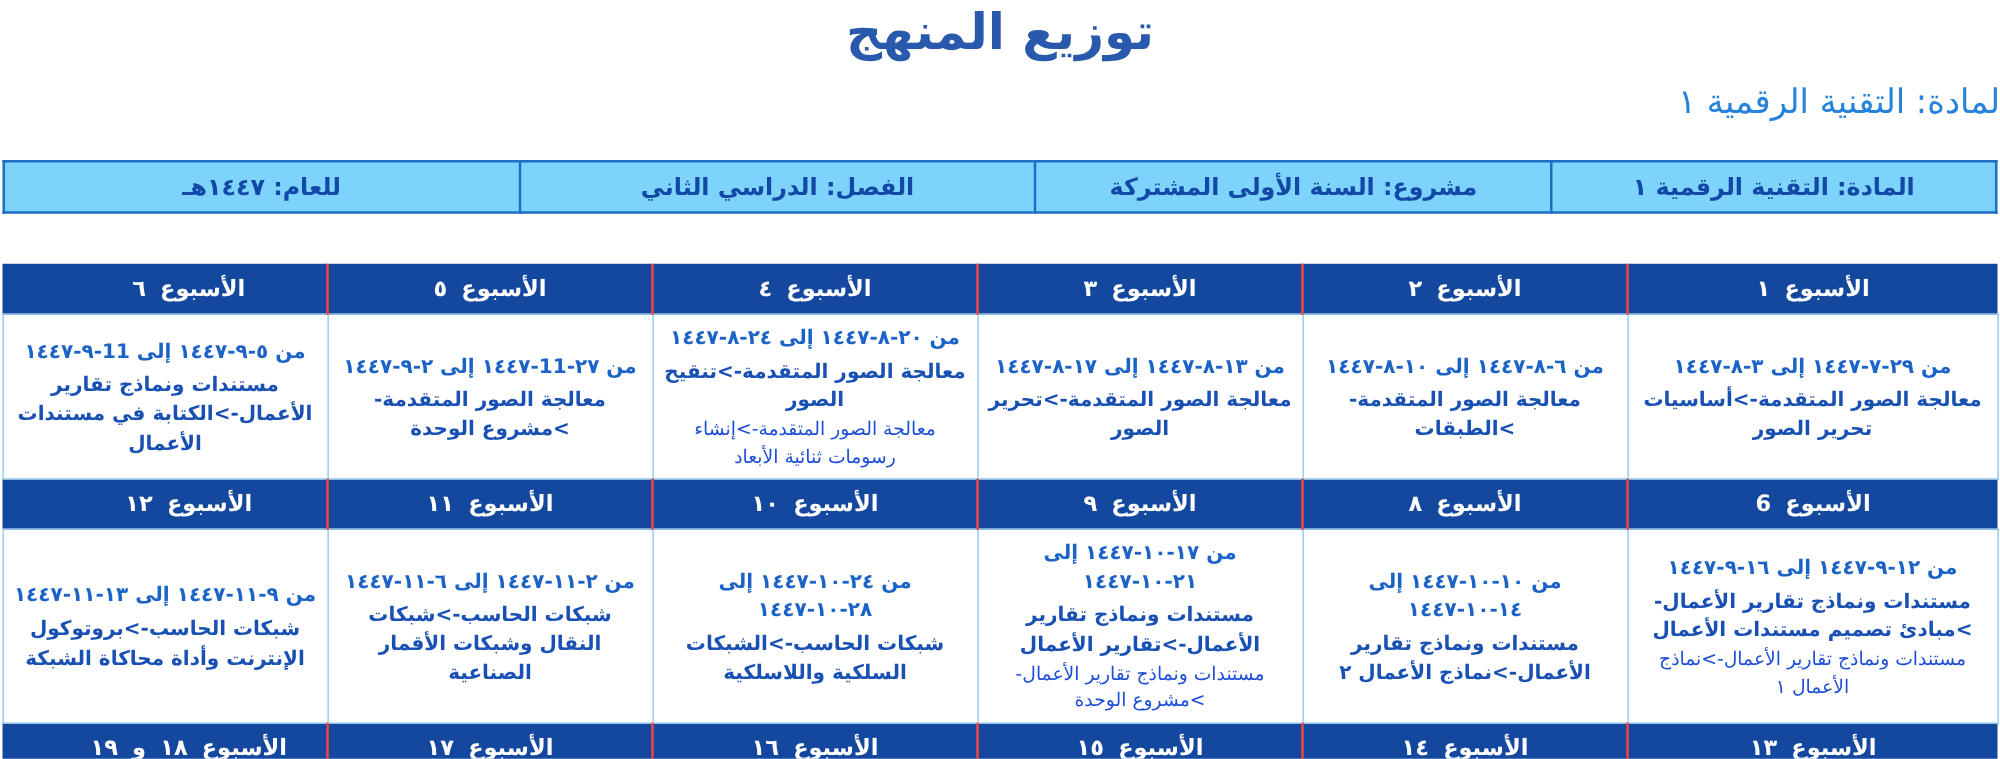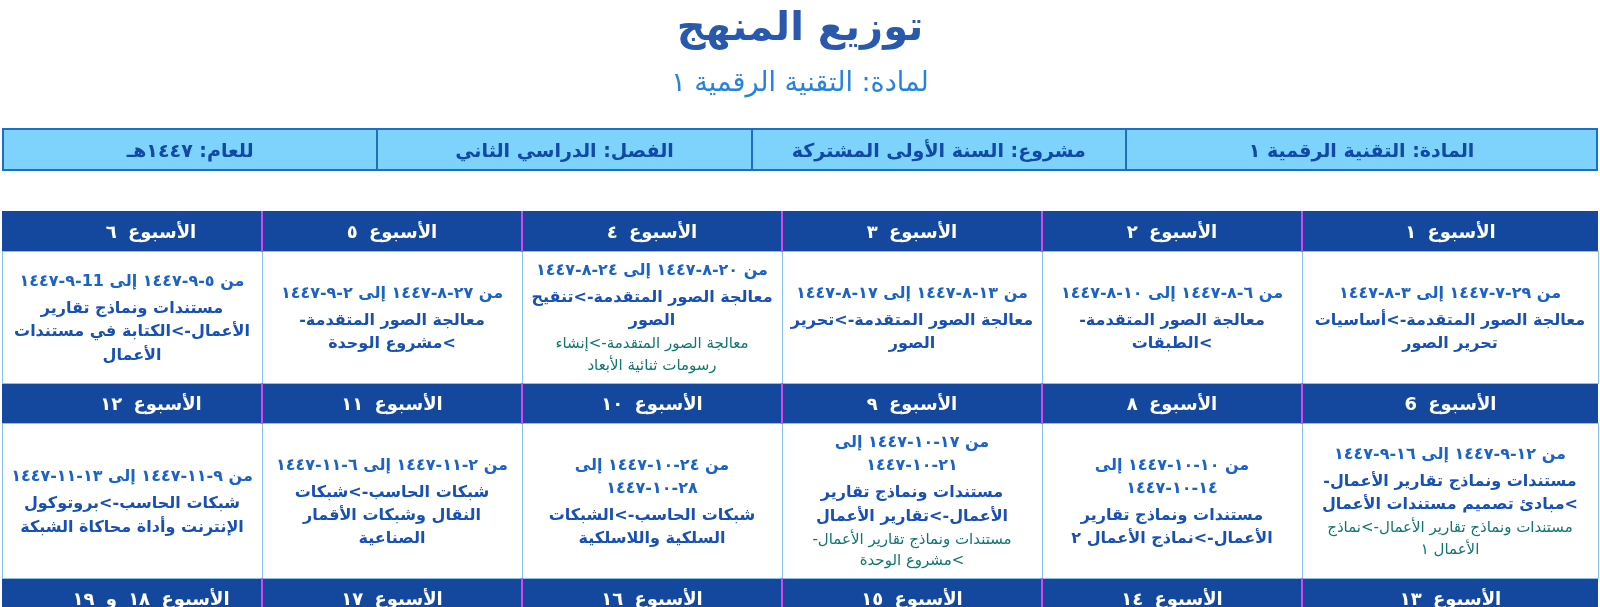--- a/index.html
+++ b/index.html
@@ -7,65 +7,65 @@
   body {
     width: 1600px; height: 607px; overflow: hidden;
     background: #ffffff; direction: rtl;
     font-family: "DejaVu Sans", "Liberation Sans", sans-serif;
   }
   .title {
     margin: 2px 0 16px; text-align: center;
     font-size: 40px; font-weight: bold; color: #2959AC; line-height: 1.2;
   }
   .subtitle {
-    margin-top: 4px; text-align: center;
+    margin-top: 4px; text-align: right;
     font-size: 27px; color: #2583DB; line-height: 1.2;
   }
   table { border-collapse: collapse; }
   .info-table { width: 1596px; margin: 30px auto 0; table-layout: fixed; }
   .info-table td {
     border: 2px solid #1B6FC4; background: #7dd3fc;
     height: 41px; text-align: center; vertical-align: middle;
     font-size: 19px; font-weight: bold; color: #1248A6;
   }
   .main-table { width: 1596px; margin: 40px auto 0; table-layout: fixed; }
   .main-table th {
     background: #14489E; color: #ffffff;
     height: 40px; font-size: 18px; font-weight: bold;
-    border-left: 2px solid #d946ef; border-right: 2px solid #6FB2E2;
+    border-left: 2px solid #ef4444; border-right: 2px solid #6FB2E2;
     word-spacing: 5px; text-align: center; vertical-align: middle;
   }
   .main-table th:first-child { border-right: none; margin-left: 29px; }
   .main-table th:last-child { border-left: none; padding-left: 40px; }
   .main-table td {
     background: #ffffff; border: 1px solid #85C2EC;
     text-align: center; vertical-align: middle;
     padding: 6px 8px; line-height: 1.45;
   }
   .r1 td { height: 112px; }
   .r2 td { height: 128px; }
   .r3 td { height: 120px; vertical-align: top; padding-top: 20px; }
   .r3 td.wk1819 { padding-top: 29px; }
   td.green { background: #EAF5EC; }
   .date { display: block; color: #1C63C8; font-weight: bold; font-size: 16px; margin-bottom: 4px; }
   .topic-main { display: block; color: #1850B4; font-weight: bold; font-size: 16px; }
-  .topic-sub { display: block; color: #0f766e; font-weight: normal; font-size: 15px; margin-top: 2px; text-align: center; }
+  .topic-sub { display: block; color: #1d4ed8; font-weight: normal; font-size: 15px; margin-top: 2px; text-align: center; }
 </style>
 </head>
 <body>
 
 <div>
 
   <h1 class="title">توزيع المنهج</h1>
   <div class="subtitle">لمادة: التقنية الرقمية ١</div>
 
   <table class="info-table">
     <tbody>
         <tr>
-      <td style="width:471px">المادة: التقنية الرقمية ١</td>
+      <td style="width:356px">المادة: التقنية الرقمية ١</td>
       <td>مشروع: السنة الأولى المشتركة</td>
       <td>الفصل: الدراسي الثاني</td>
       <td>للعام: ١٤٤٧هـ</td>
     </tr>
   </tbody>
     </table>
 
   <table class="main-table">
     <colgroup>
       <col style="width:296px">
@@ -97,21 +97,21 @@
       <td>
         <span class="date">من ١٣-٨-١٤٤٧ إلى ١٧-٨-١٤٤٧</span>
         <span class="topic-main">معالجة الصور المتقدمة-&gt;تحرير الصور</span>
       </td>
       <td>
         <span class="date">من ٢٠-٨-١٤٤٧ إلى ٢٤-٨-١٤٤٧</span>
         <span class="topic-main">معالجة الصور المتقدمة-&gt;تنقيح الصور</span>
         <span class="topic-sub">معالجة الصور المتقدمة-&gt;إنشاء رسومات ثنائية الأبعاد</span>
       </td>
       <td>
-        <span class="date">من ٢٧-٨-١٤٤٧ إلى ٢-٩-١٤٤٧</span>
+        <span class="date">من ٢٧-11-١٤٤٧ إلى ٢-٩-١٤٤٧</span>
         <span class="topic-main">معالجة الصور المتقدمة-&gt;مشروع الوحدة</span>
       </td>
       <td>
         <span class="date">من ٥-٩-١٤٤٧ إلى 11-٩-١٤٤٧</span>
         <span class="topic-main">مستندات ونماذج تقارير الأعمال-&gt;الكتابة في مستندات الأعمال</span>
       </td>
     </tr>
 
     <tr>
       <th>الأسبوع 6</th>

